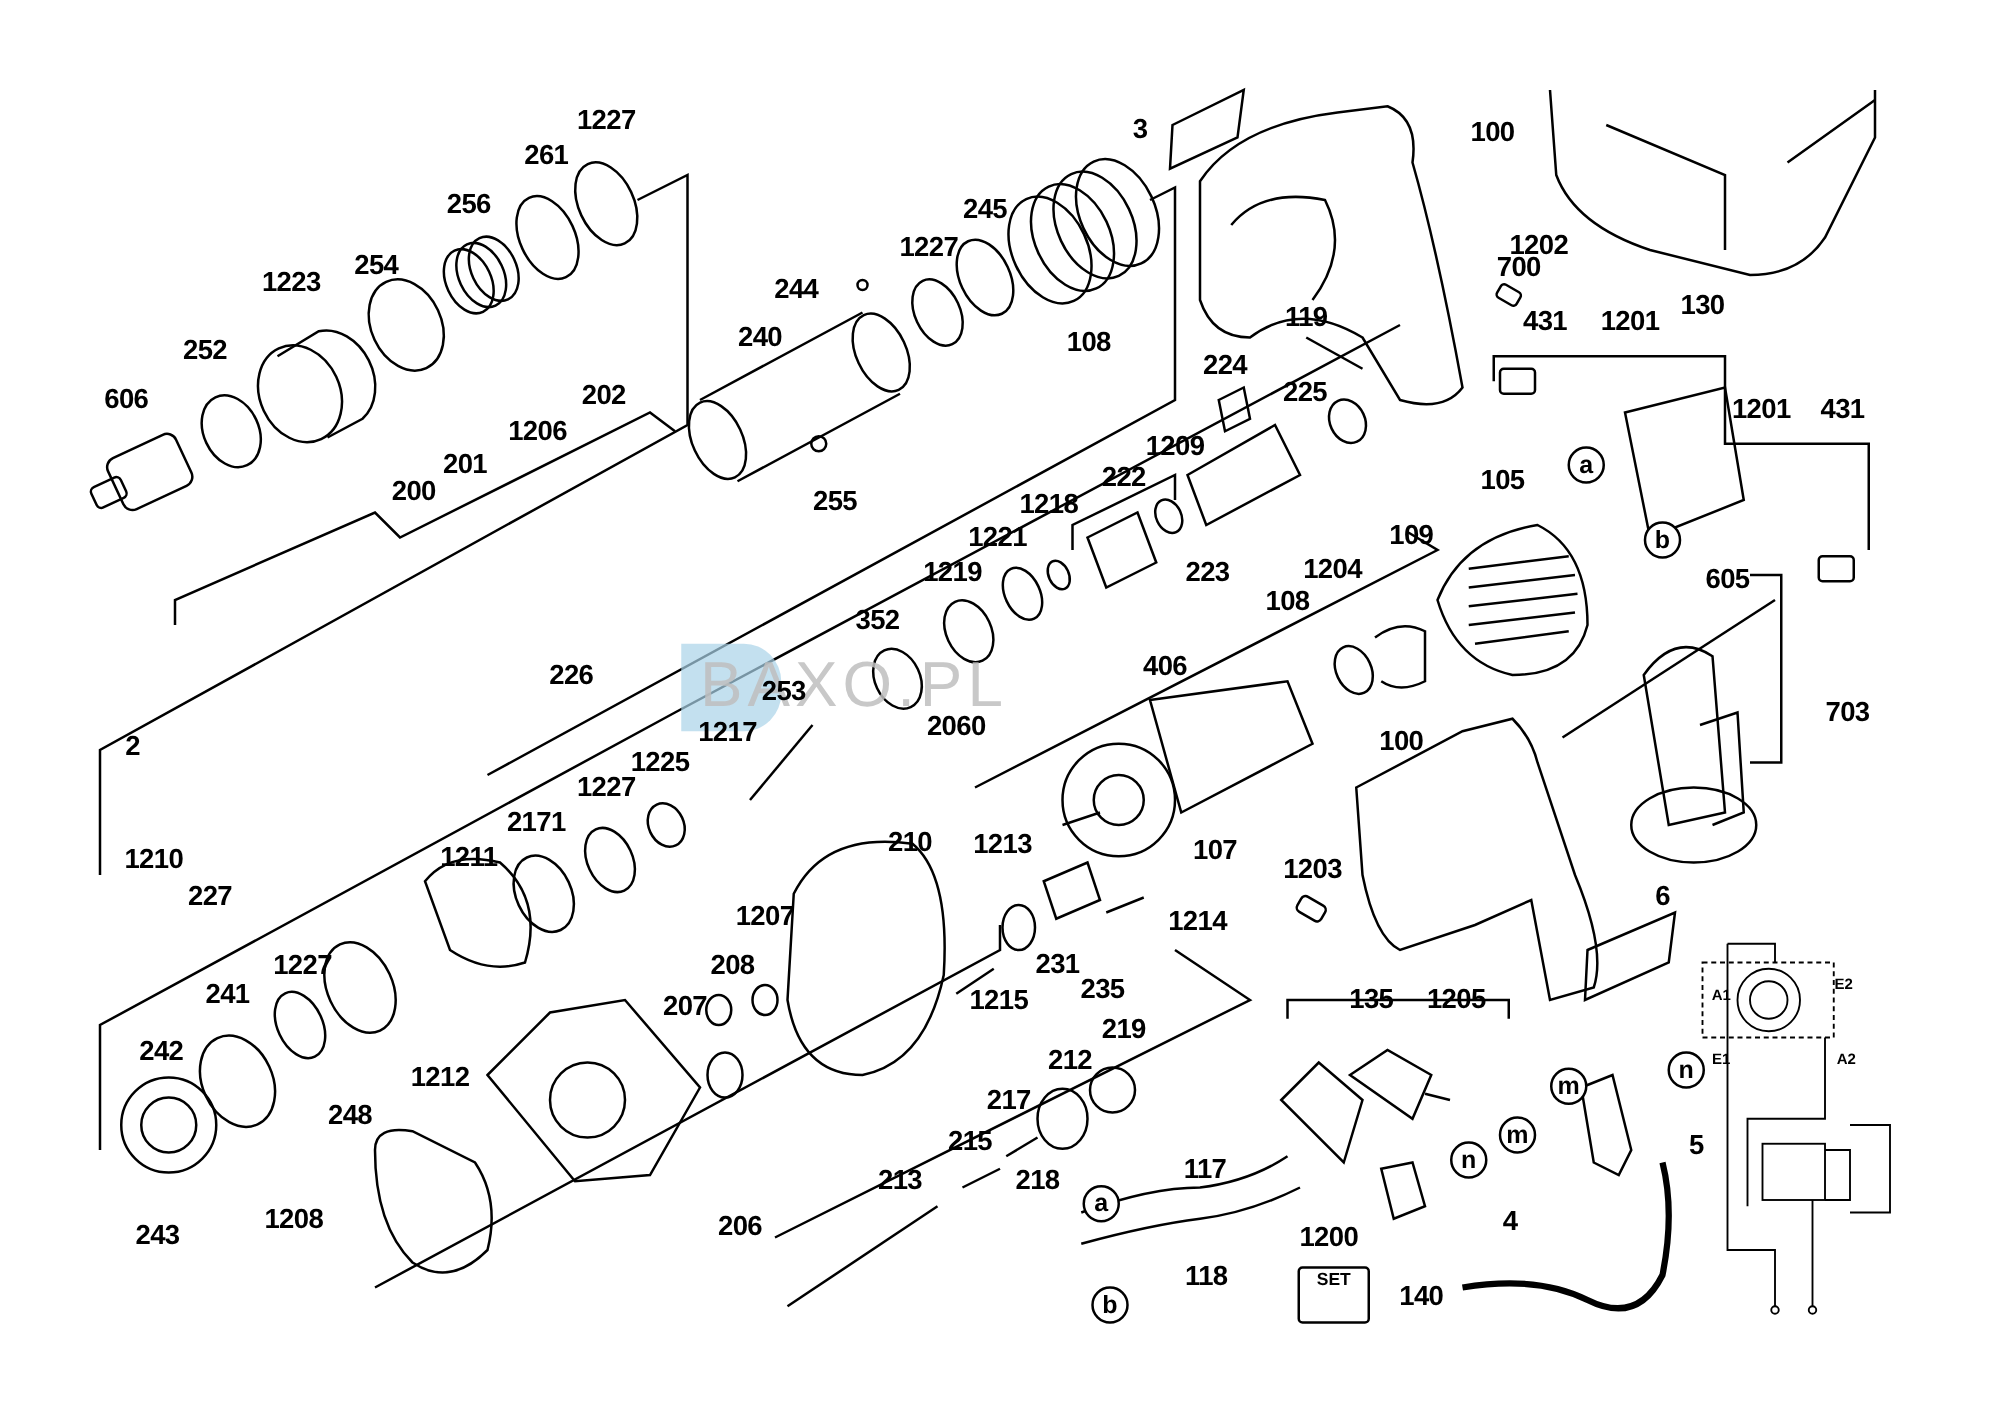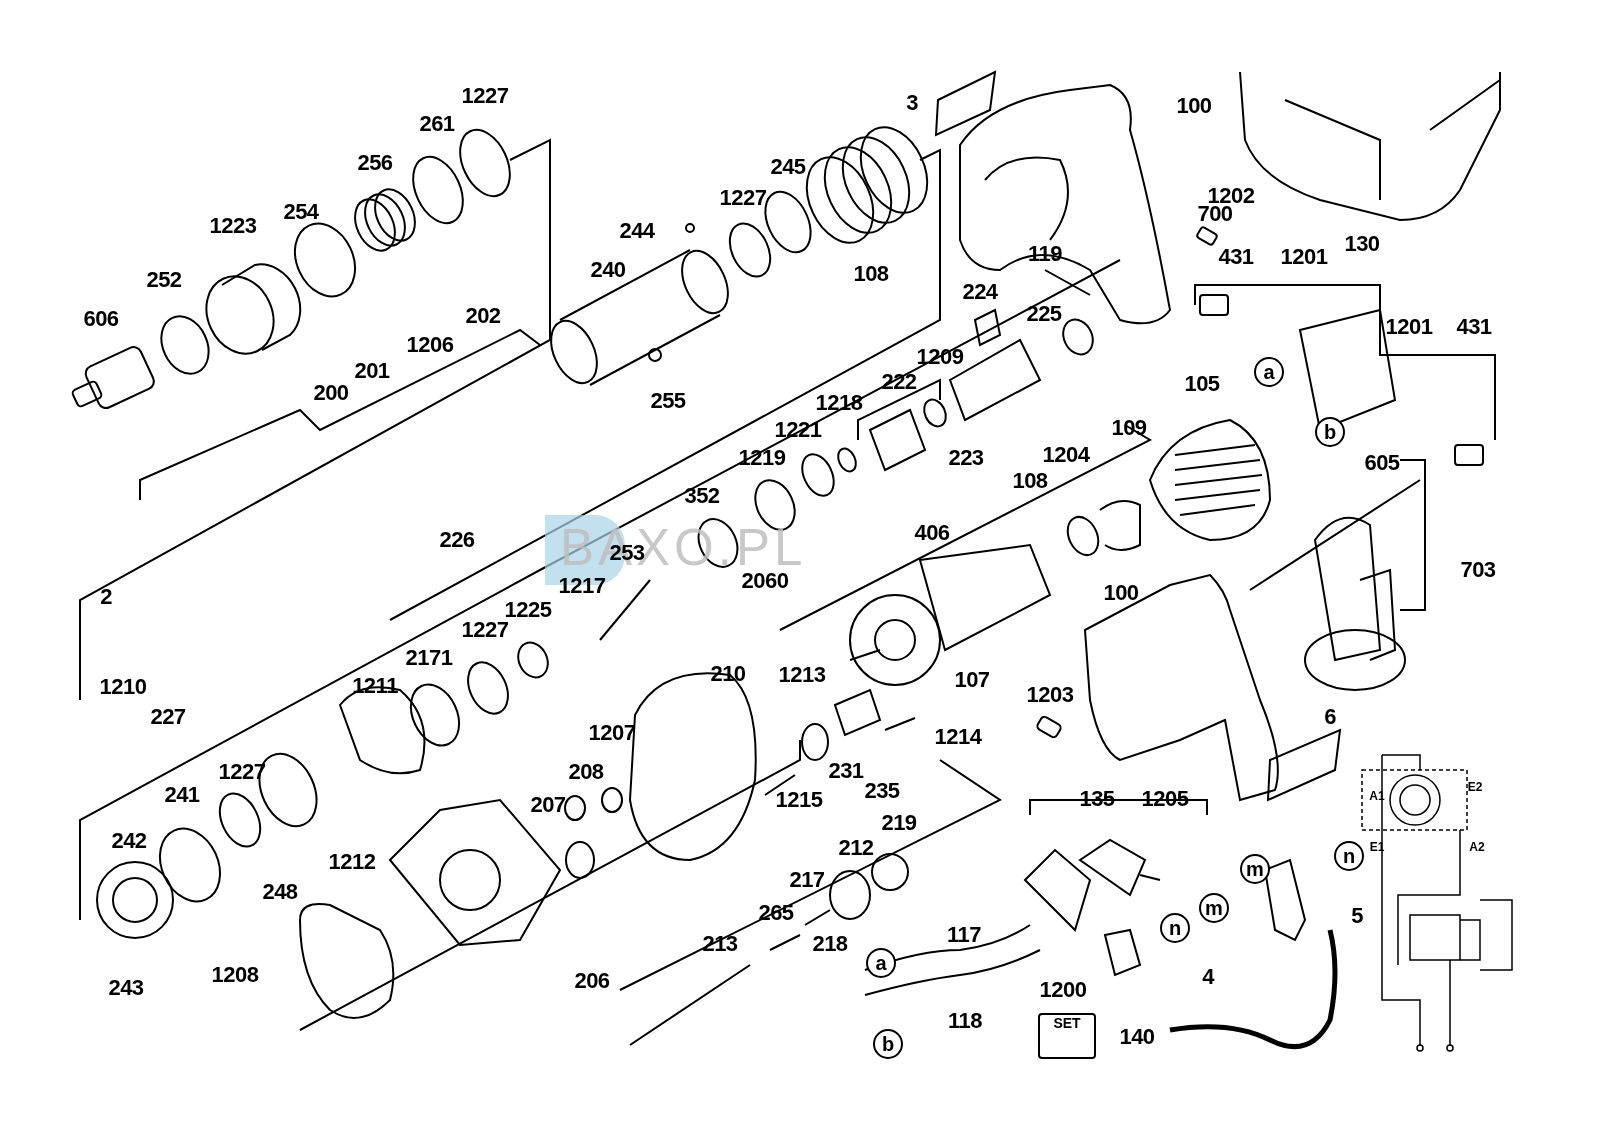--- a/index.html
+++ b/index.html
@@ -266,21 +266,21 @@
 <div class="lbl" style="left:129px;top:841px">242</div>
 <div class="lbl" style="left:280px;top:892px">248</div>
 <div class="lbl" style="left:352px;top:862px">1212</div>
 <div class="lbl" style="left:126px;top:988px">243</div>
 <div class="lbl" style="left:235px;top:975px">1208</div>
 <div class="lbl" style="left:592px;top:981px">206</div>
 
 <div class="lbl" style="left:856px;top:848px">212</div>
 <div class="lbl" style="left:899px;top:823px">219</div>
 <div class="lbl" style="left:807px;top:880px">217</div>
-<div class="lbl" style="left:776px;top:913px">265</div>
+<div class="lbl" style="left:776px;top:913px">215</div>
 <div class="lbl" style="left:720px;top:944px">213</div>
 <div class="lbl" style="left:830px;top:944px">218</div>
 
 <div class="lbl" style="left:1097px;top:799px">135</div>
 <div class="lbl" style="left:1165px;top:799px">1205</div>
 <div class="lbl" style="left:964px;top:935px">117</div>
 <div class="lbl" style="left:965px;top:1021px">118</div>
 <div class="lbl" style="left:1063px;top:990px">1200</div>
 <div class="lbl" style="left:1137px;top:1037px">140</div>
 <div class="lbl" style="left:1208px;top:977px">4</div>

